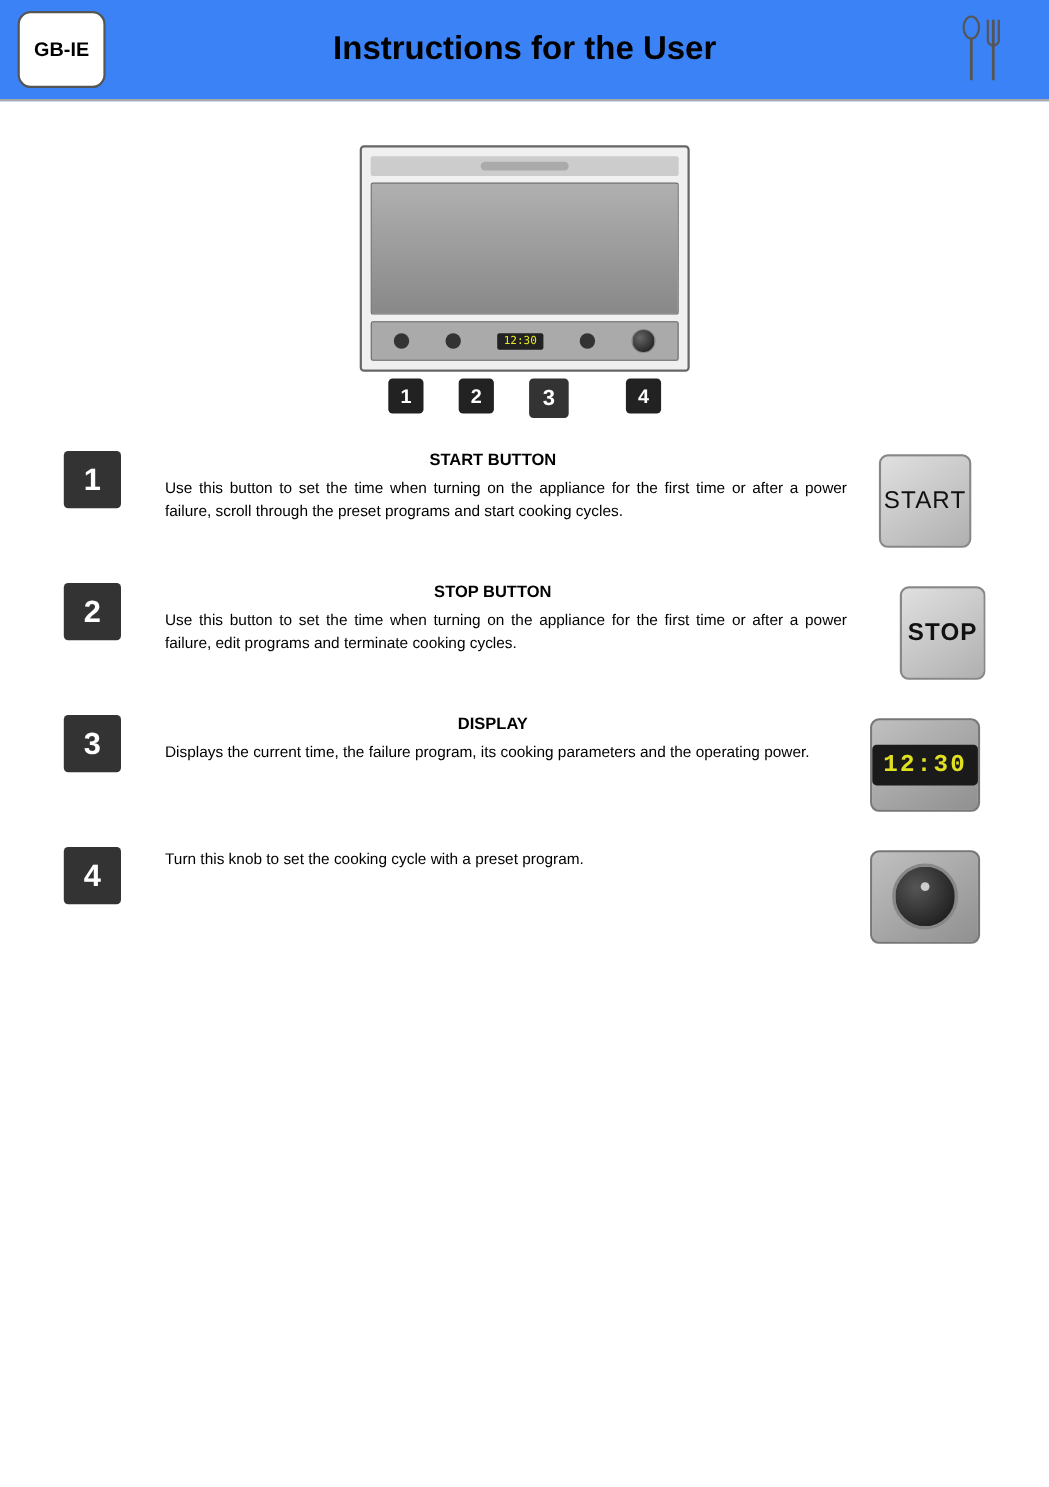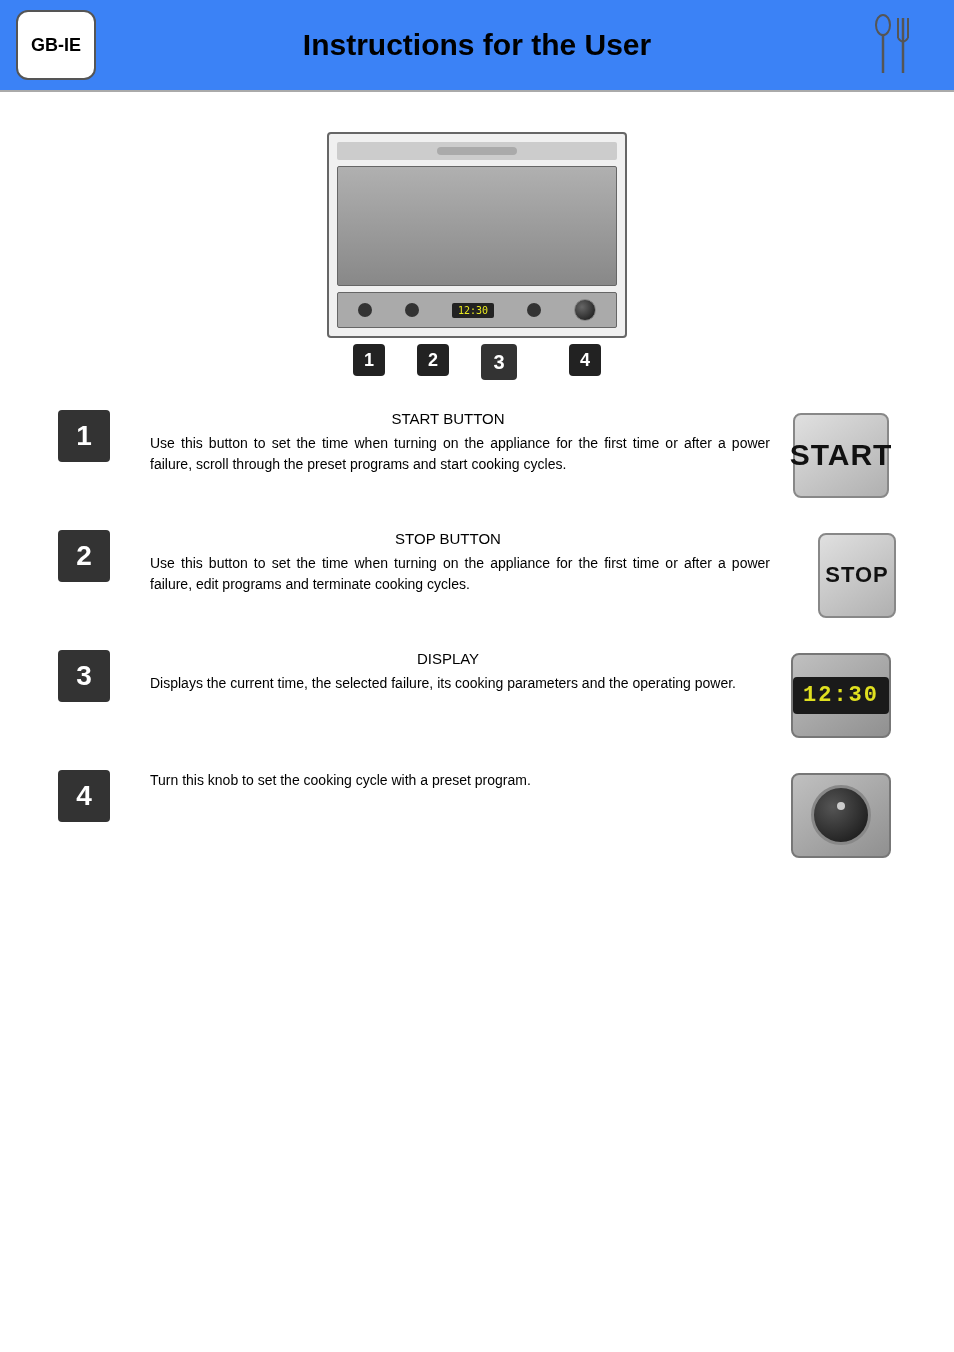--- a/index.html
+++ b/index.html
@@ -80,21 +80,21 @@
       font-size: 28px;
       font-weight: bold;
       flex-shrink: 0;
       border-radius: 4px;
     }
     .section-text {
       flex: 1;
       min-width: 0;
     }
     .section-title {
-      font-weight: normal;
+      font-weight: bold;
       font-size: 15px;
       text-align: center;
       margin-bottom: 6px;
     }
     .section-body {
       font-size: 14px;
       text-align: justify;
       line-height: 1.5;
       margin-left: 24px;
     }
@@ -103,29 +103,29 @@
       height: 90px;
       flex-shrink: 0;
       display: flex;
       align-items: center;
       justify-content: center;
       overflow: hidden;
     }
 
     
     .btn-start {
-      width: 96px;
+      width: 84px;
       height: 85px;
       background: linear-gradient(145deg, #e0e0e0, #b0b0b0);
       border-radius: 8px;
       display: flex;
       align-items: center;
       justify-content: center;
-      font-size: 30px;
-      font-weight: bold;
+      font-size: 22px;
+      font-weight: normal;
       color: #111;
       border: 2px solid #888;
       letter-spacing: 1px;
     }
 
     
     .btn-stop {
       width: 100px;
       height: 85px;
       background: linear-gradient(145deg, #e0e0e0, #b0b0b0);
@@ -343,21 +343,21 @@
     </div>
     <div class="section-image">
       <div class="btn-stop">STOP</div>
     </div>
   </div>
 
   <div class="section">
     <div class="section-number">3</div>
     <div class="section-text">
       <div class="section-title">DISPLAY</div>
-      <div class="section-body">Displays the current time, the selected failure, its cooking parameters and the operating power.</div>
+      <div class="section-body">Displays the current time, the failure program, its cooking parameters and the operating power.</div>
     </div>
     <div class="section-image">
       <div class="display-visual">
         <div class="display-inner">12:30</div>
       </div>
     </div>
   </div>
 
   <div class="section">
     <div class="section-number">4</div>

